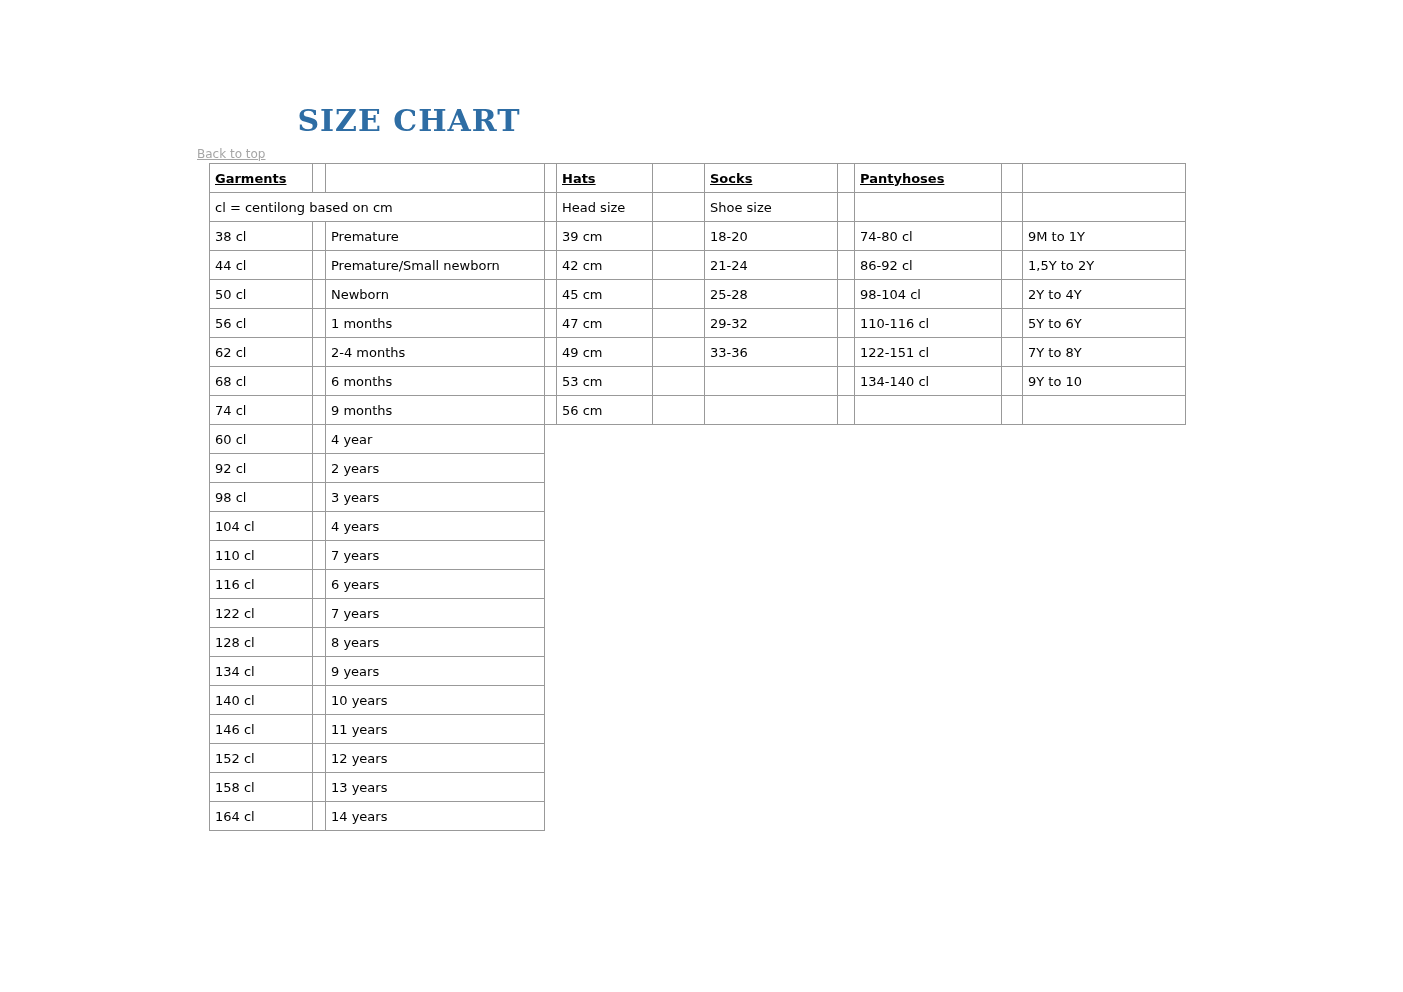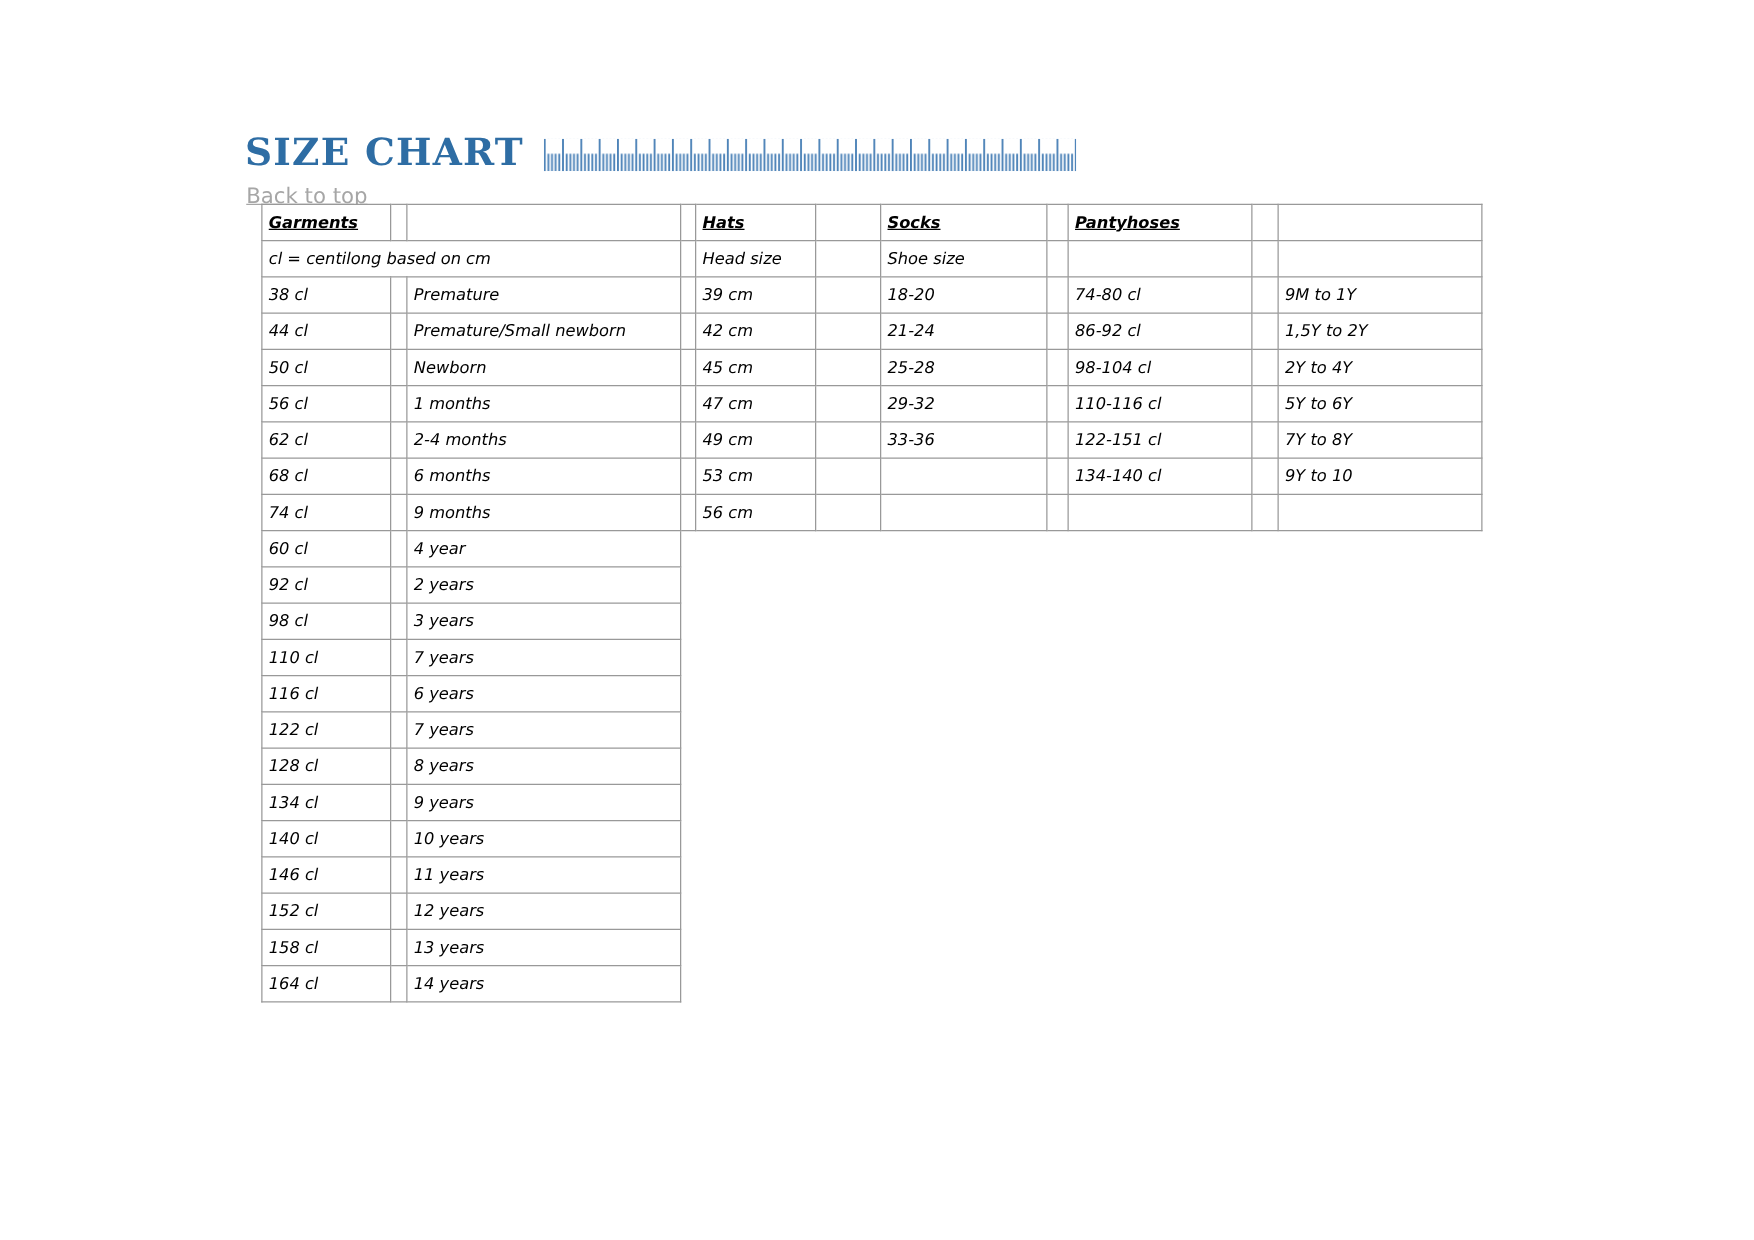--- a/index.html
+++ b/index.html
@@ -11,45 +11,44 @@
   * { box-sizing: border-box; }
   html, body {
     margin: 0; padding: 0;
     width: 1403px; height: 992px;
     background: #ffffff;
     font-family: "DejaVu Sans", "Liberation Sans", sans-serif;
     overflow: hidden;
   }
   .masthead {
     position: absolute; left: 196px; top: 103px;
-    display: flex; align-items: center; gap: 16px; height: 38px;
+    display: flex; align-items: center; gap: 16px; height: 38px; flex-direction: column;
   }
   .page-title {
     margin: 0;
     font-family: "DejaVu Serif", "Liberation Serif", serif;
     font-weight: bold;
     font-size: 30px;
     letter-spacing: 1px;
     color: var(--title-color);
     white-space: nowrap;
   }
   .ruler { display: block; color: var(--ruler-tick-color); margin-top: 4px; }
   .back-to-top {
     position: absolute; left: 197px; top: 147px;
-    font-size: 17px;
+    font-size: 12px;
     color: var(--link-color);
     text-decoration: underline;
     cursor: pointer;
   }
   table.size-chart {
     position: absolute; left: 209px; top: 163px;
     border-collapse: collapse;
     table-layout: fixed;
     width: 976px;
-    font-style: italic;
   }
   table.size-chart td {
     border: 1px solid var(--table-border-color);
     background: #ffffff;
     height: 29px;
     padding: 0 2px 0 5px;
     font-size: 13px;
     color: #000000;
     vertical-align: middle;
     white-space: nowrap;
@@ -225,20 +224,26 @@
     <td>2 years</td>
     <td class="ghost" colspan="8"></td>
   </tr>
   <tr>
     <td>98 cl</td>
     <td></td>
     <td>3 years</td>
     <td class="ghost" colspan="8"></td>
   </tr>
   <tr>
+    <td>104 cl</td>
+    <td></td>
+    <td>4 years</td>
+    <td class="ghost" colspan="8"></td>
+  </tr>
+  <tr>
     <td>110 cl</td>
     <td></td>
     <td>7 years</td>
     <td class="ghost" colspan="8"></td>
   </tr>
   <tr>
     <td>116 cl</td>
     <td></td>
     <td>6 years</td>
     <td class="ghost" colspan="8"></td>

